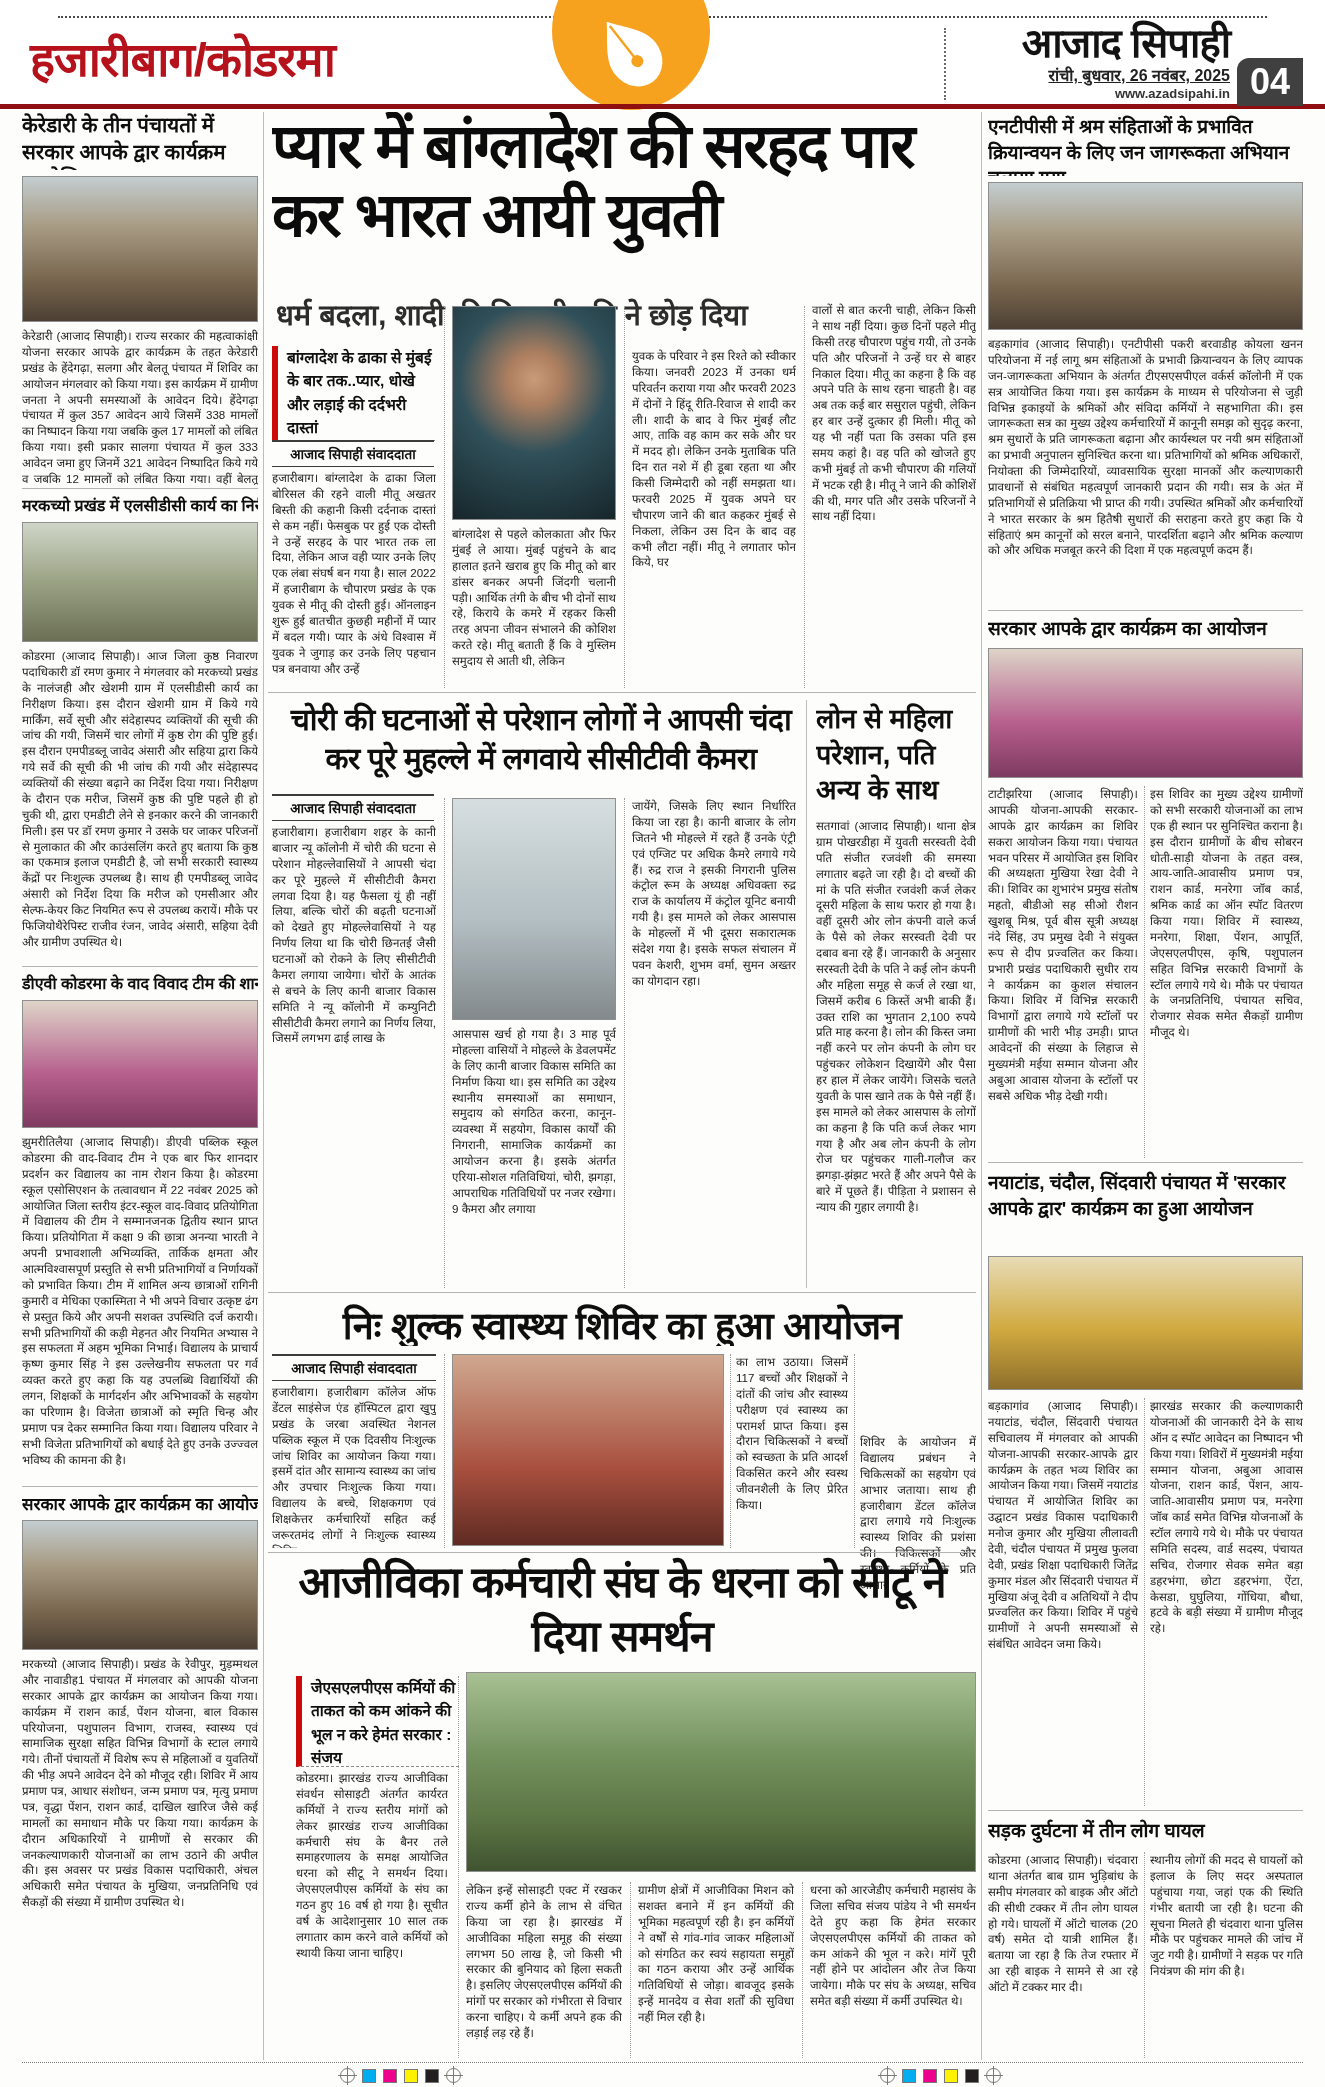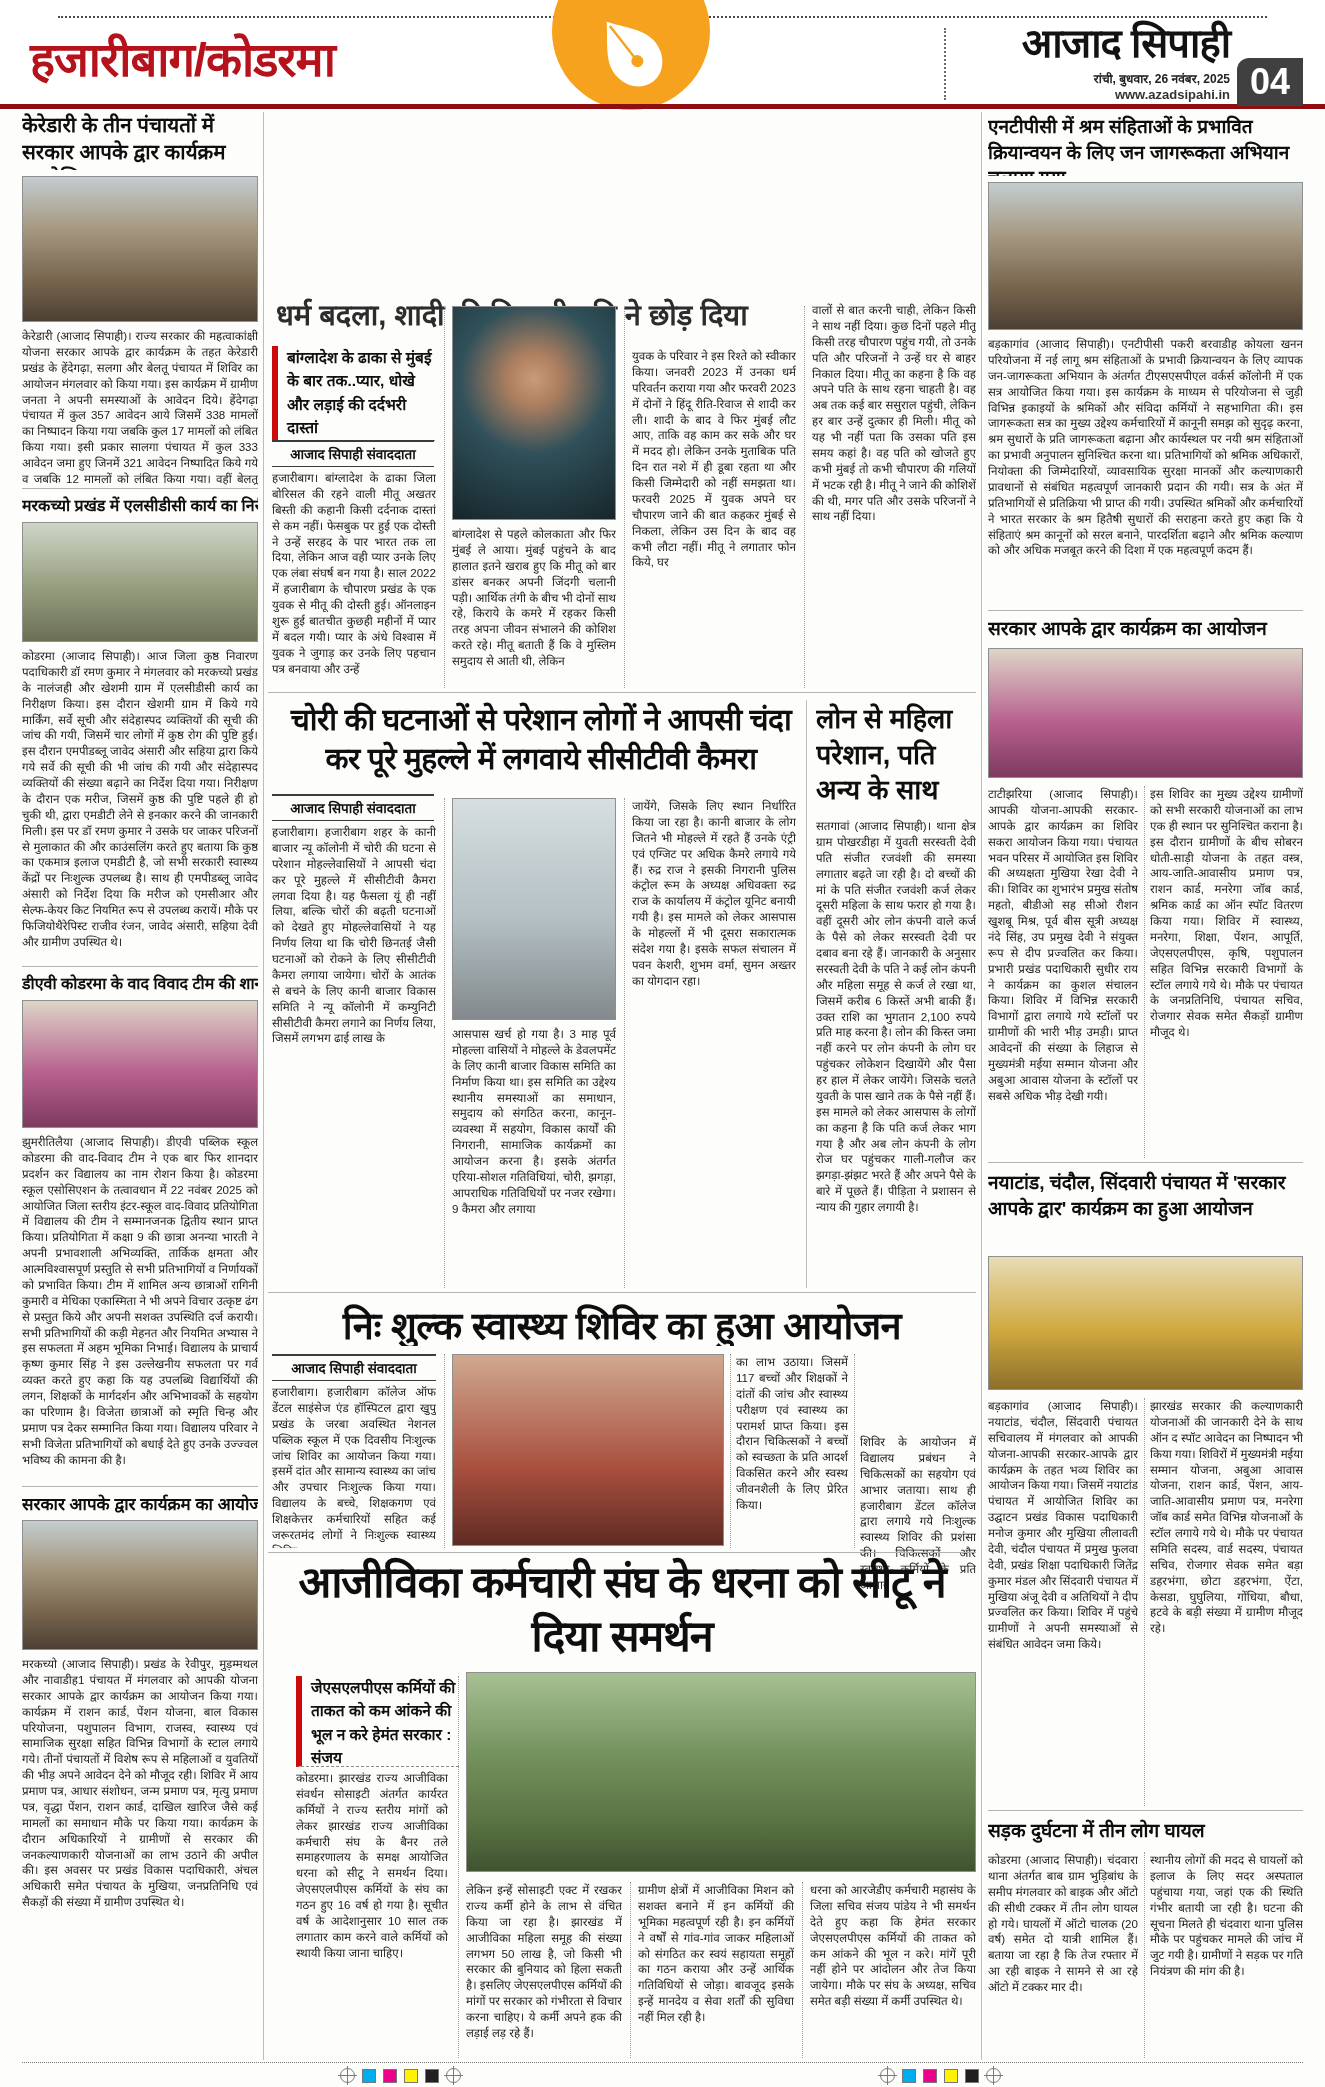--- a/index.html
+++ b/index.html
@@ -11,21 +11,21 @@
   .abs{position:absolute;}
   
   #header{position:absolute;left:0;top:0;width:1325px;height:111px;overflow:hidden;background:#fff;}
   .top-dotted{position:absolute;left:58px;right:58px;top:16px;border-top:2px dotted #4a4a4a;}
   .section-title{position:absolute;left:30px;top:26px;font-size:47px;font-weight:800;color:#b5121b;letter-spacing:-1px;}
   .sun{position:absolute;left:552px;top:-48px;width:158px;height:158px;border-radius:50%;background:#f6a21e;}
   .sun svg{position:absolute;left:36px;top:58px;width:86px;height:86px;transform:rotate(-38deg);}
   .masthead-sep{position:absolute;left:944px;top:28px;height:72px;border-left:2px dotted #6a6a6a;}
   .masthead{position:absolute;left:960px;top:22px;width:270px;text-align:right;}
   .masthead .brand{font-size:40px;font-weight:800;color:#121212;letter-spacing:-1px;line-height:1.05;}
-  .masthead .dateline{font-size:12px;font-weight:700;color:#222;margin-top:6px;}
+  .masthead .dateline{font-size:16px;font-weight:700;color:#222;text-decoration:underline;}
   .masthead .website{font-size:13px;font-weight:700;color:#333;}
   .pagebox{position:absolute;right:22px;top:58px;width:66px;height:48px;background:#404040;color:#fff;
     font-size:36px;font-weight:800;display:flex;align-items:center;justify-content:center;border-radius:12px 0 0 0;z-index:3;}
   .red-rule{position:absolute;left:0;right:0;top:104px;height:5px;background:#8e0e12;z-index:2;}
   
   .vrule{position:absolute;width:0;border-left:1px solid #bdbdbd;}
   .vdot{position:absolute;width:0;border-left:1px dotted #9e9e9e;}
   .hrule{position:absolute;height:0;border-top:1px solid #b3b3b3;}
   .hdot{position:absolute;height:0;border-top:2px dotted #6a6a6a;}
   .headline{font-weight:800;color:#0e0e0e;overflow:hidden;}
@@ -100,20 +100,21 @@
 
   <div class="abs headline hl-one" style="left:22px;top:972px;width:236px;height:24px;">डीएवी कोडरमा के वाद विवाद टीम की शानदार उपलब्धि</div>
   <div class="photo ph-saree" style="left:22px;top:1000px;width:236px;height:128px;"></div>
   <div class="abs body-text" style="left:22px;top:1134px;width:236px;height:348px;">झुमरीतिलैया (आजाद सिपाही)। डीएवी पब्लिक स्कूल कोडरमा की वाद-विवाद टीम ने एक बार फिर शानदार प्रदर्शन कर विद्यालय का नाम रोशन किया है। कोडरमा स्कूल एसोसिएशन के तत्वावधान में 22 नवंबर 2025 को आयोजित जिला स्तरीय इंटर-स्कूल वाद-विवाद प्रतियोगिता में विद्यालय की टीम ने सम्मानजनक द्वितीय स्थान प्राप्त किया। प्रतियोगिता में कक्षा 9 की छात्रा अनन्या भारती ने अपनी प्रभावशाली अभिव्यक्ति, तार्किक क्षमता और आत्मविश्वासपूर्ण प्रस्तुति से सभी प्रतिभागियों व निर्णायकों को प्रभावित किया। टीम में शामिल अन्य छात्राओं रागिनी कुमारी व मेधिका एकास्मिता ने भी अपने विचार उत्कृष्ट ढंग से प्रस्तुत किये और अपनी सशक्त उपस्थिति दर्ज करायी। सभी प्रतिभागियों की कड़ी मेहनत और नियमित अभ्यास ने इस सफलता में अहम भूमिका निभाई। विद्यालय के प्राचार्य कृष्ण कुमार सिंह ने इस उल्लेखनीय सफलता पर गर्व व्यक्त करते हुए कहा कि यह उपलब्धि विद्यार्थियों की लगन, शिक्षकों के मार्गदर्शन और अभिभावकों के सहयोग का परिणाम है। विजेता छात्राओं को स्मृति चिन्ह और प्रमाण पत्र देकर सम्मानित किया गया। विद्यालय परिवार ने सभी विजेता प्रतिभागियों को बधाई देते हुए उनके उज्ज्वल भविष्य की कामना की है।</div>
   <div class="hrule" style="left:22px;top:1486px;width:236px;"></div>
 
   <div class="abs headline hl-one" style="left:22px;top:1492px;width:236px;height:24px;font-size:17px;">सरकार आपके द्वार कार्यक्रम का आयोजन</div>
   <div class="photo ph-crowd" style="left:22px;top:1520px;width:236px;height:130px;"></div>
   <div class="abs body-text" style="left:22px;top:1656px;width:236px;height:402px;">मरकच्यो (आजाद सिपाही)। प्रखंड के रेवीपुर, मुड़म्मथल और नावाडीह1 पंचायत में मंगलवार को आपकी योजना सरकार आपके द्वार कार्यक्रम का आयोजन किया गया। कार्यक्रम में राशन कार्ड, पेंशन योजना, बाल विकास परियोजना, पशुपालन विभाग, राजस्व, स्वास्थ्य एवं सामाजिक सुरक्षा सहित विभिन्न विभागों के स्टाल लगाये गये। तीनों पंचायतों में विशेष रूप से महिलाओं व युवतियों की भीड़ अपने आवेदन देने को मौजूद रही। शिविर में आय प्रमाण पत्र, आधार संशोधन, जन्म प्रमाण पत्र, मृत्यु प्रमाण पत्र, वृद्धा पेंशन, राशन कार्ड, दाखिल खारिज जैसे कई मामलों का समाधान मौके पर किया गया। कार्यक्रम के दौरान अधिकारियों ने ग्रामीणों से सरकार की जनकल्याणकारी योजनाओं का लाभ उठाने की अपील की। इस अवसर पर प्रखंड विकास पदाधिकारी, अंचल अधिकारी समेत पंचायत के मुखिया, जनप्रतिनिधि एवं सैकड़ों की संख्या में ग्रामीण उपस्थित थे।</div>
 
+  <div class="ms-headline">प्यार में बांग्लादेश की सरहद पार कर भारत आयी युवती</div>
   <div class="ms-subtitle">धर्म बदला, शादी की फिर भी पति ने छोड़ दिया</div>
 
   <div class="abs kicker" style="left:272px;top:346px;width:148px;height:86px;">बांग्लादेश के ढाका से मुंबई के बार तक..प्यार, धोखे और लड़ाई की दर्दभरी दास्तां</div>
   <div class="abs byline" style="left:272px;top:440px;width:162px;">आजाद सिपाही संवाददाता</div>
   <div class="abs body-text" style="left:272px;top:470px;width:164px;height:218px;">हजारीबाग। बांग्लादेश के ढाका जिला बोरिसल की रहने वाली मीतू अखतर बिस्ती की कहानी किसी दर्दनाक दास्तां से कम नहीं। फेसबुक पर हुई एक दोस्ती ने उन्हें सरहद के पार भारत तक ला दिया, लेकिन आज वही प्यार उनके लिए एक लंबा संघर्ष बन गया है। साल 2022 में हजारीबाग के चौपारण प्रखंड के एक युवक से मीतू की दोस्ती हुई। ऑनलाइन शुरू हुई बातचीत कुछही महीनों में प्यार में बदल गयी। प्यार के अंधे विश्वास में युवक ने जुगाड़ कर उनके लिए पहचान पत्र बनवाया और उन्हें</div>
 
   <div class="photo ph-girl" style="left:452px;top:306px;width:164px;height:214px;"></div>
   <div class="abs body-text" style="left:452px;top:526px;width:164px;height:162px;">बांग्लादेश से पहले कोलकाता और फिर मुंबई ले आया। मुंबई पहुंचने के बाद हालात इतने खराब हुए कि मीतू को बार डांसर बनकर अपनी जिंदगी चलानी पड़ी। आर्थिक तंगी के बीच भी दोनों साथ रहे, किराये के कमरे में रहकर किसी तरह अपना जीवन संभालने की कोशिश करते रहे। मीतू बताती हैं कि वे मुस्लिम समुदाय से आती थी, लेकिन</div>
 
   <div class="abs body-text" style="left:632px;top:348px;width:164px;height:340px;">युवक के परिवार ने इस रिश्ते को स्वीकार किया। जनवरी 2023 में उनका धर्म परिवर्तन कराया गया और फरवरी 2023 में दोनों ने हिंदू रीति-रिवाज से शादी कर ली। शादी के बाद वे फिर मुंबई लौट आए, ताकि वह काम कर सके और घर में मदद हो। लेकिन उनके मुताबिक पति दिन रात नशे में ही डूबा रहता था और किसी जिम्मेदारी को नहीं समझता था। फरवरी 2025 में युवक अपने घर चौपारण जाने की बात कहकर मुंबई से निकला, लेकिन उस दिन के बाद वह कभी लौटा नहीं। मीतू ने लगातार फोन किये, घर</div>

